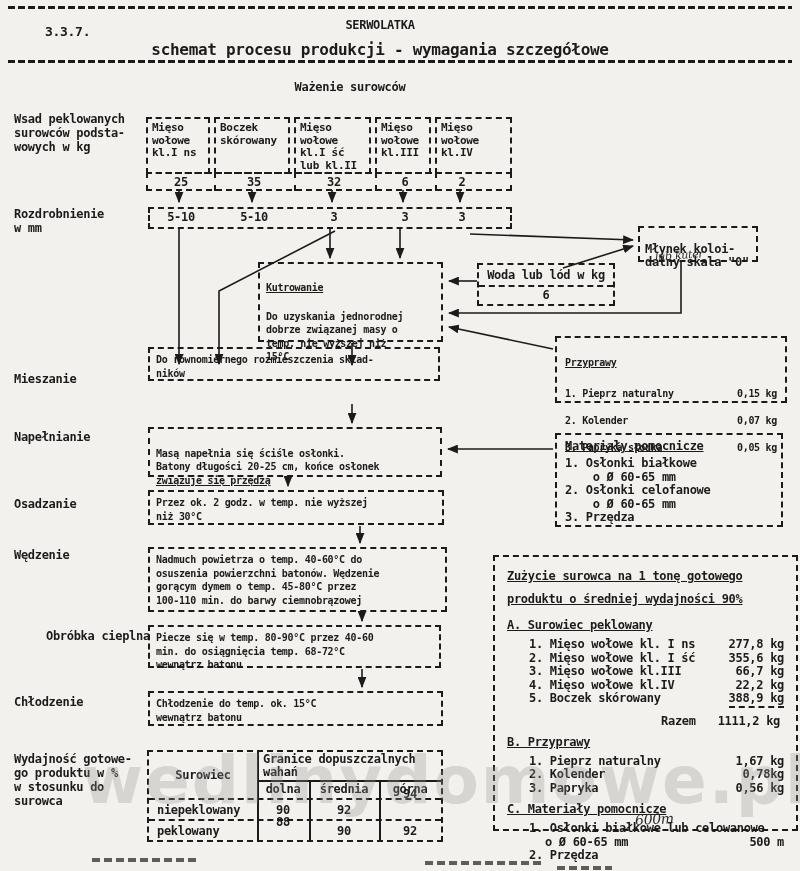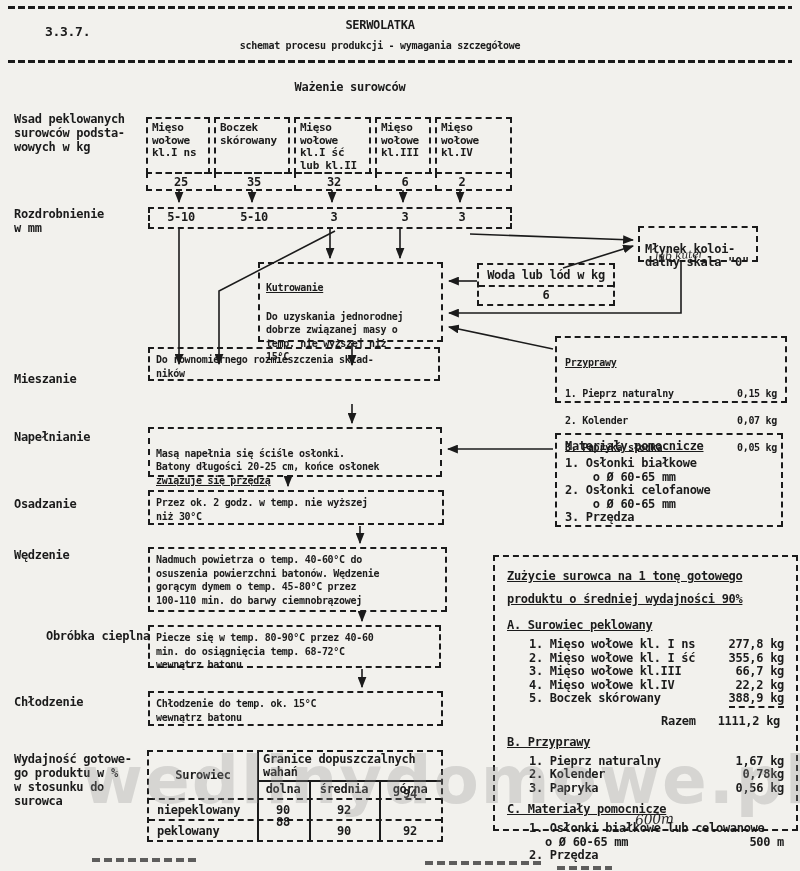--- a/index.html
+++ b/index.html
@@ -41,21 +41,21 @@
   .smudge{position:absolute;height:4px;background:repeating-linear-gradient(90deg,#2c2c2c 0 8px,transparent 8px 12px);opacity:.75;}
 </style>
 </head>
 <body>
 
 <div class="page">
 
   <div class="rule" style="left:8px;top:6px;width:784px;"></div>
   <div class="abs" style="left:45px;top:24px;font-size:13px;">3.3.7.</div>
   <div class="abs ctr" style="left:0;top:18px;width:760px;font-size:12px;">SERWOLATKA</div>
-  <div class="abs ctr" style="left:0;top:40px;width:760px;font-size:10px;">schemat procesu produkcji - wymagania szczegółowe</div>
+  <div class="abs ctr" style="left:0;top:40px;width:760px;font-size:16px;">schemat procesu produkcji - wymagania szczegółowe</div>
   <div class="rule" style="left:8px;top:60px;width:784px;"></div>
   <div class="abs ctr" style="left:0;top:80px;width:700px;font-size:12px;">Ważenie surowców</div>
 
   <div class="lbl" style="top:112px;">Wsad peklowanych
 surowców podsta-
 wowych w kg</div>
   <div class="lbl" style="top:207px;">Rozdrobnienie
 w mm</div>
   <div class="lbl" style="top:372px;">Mieszanie</div>
   <div class="lbl" style="top:430px;">Napełnianie</div>

